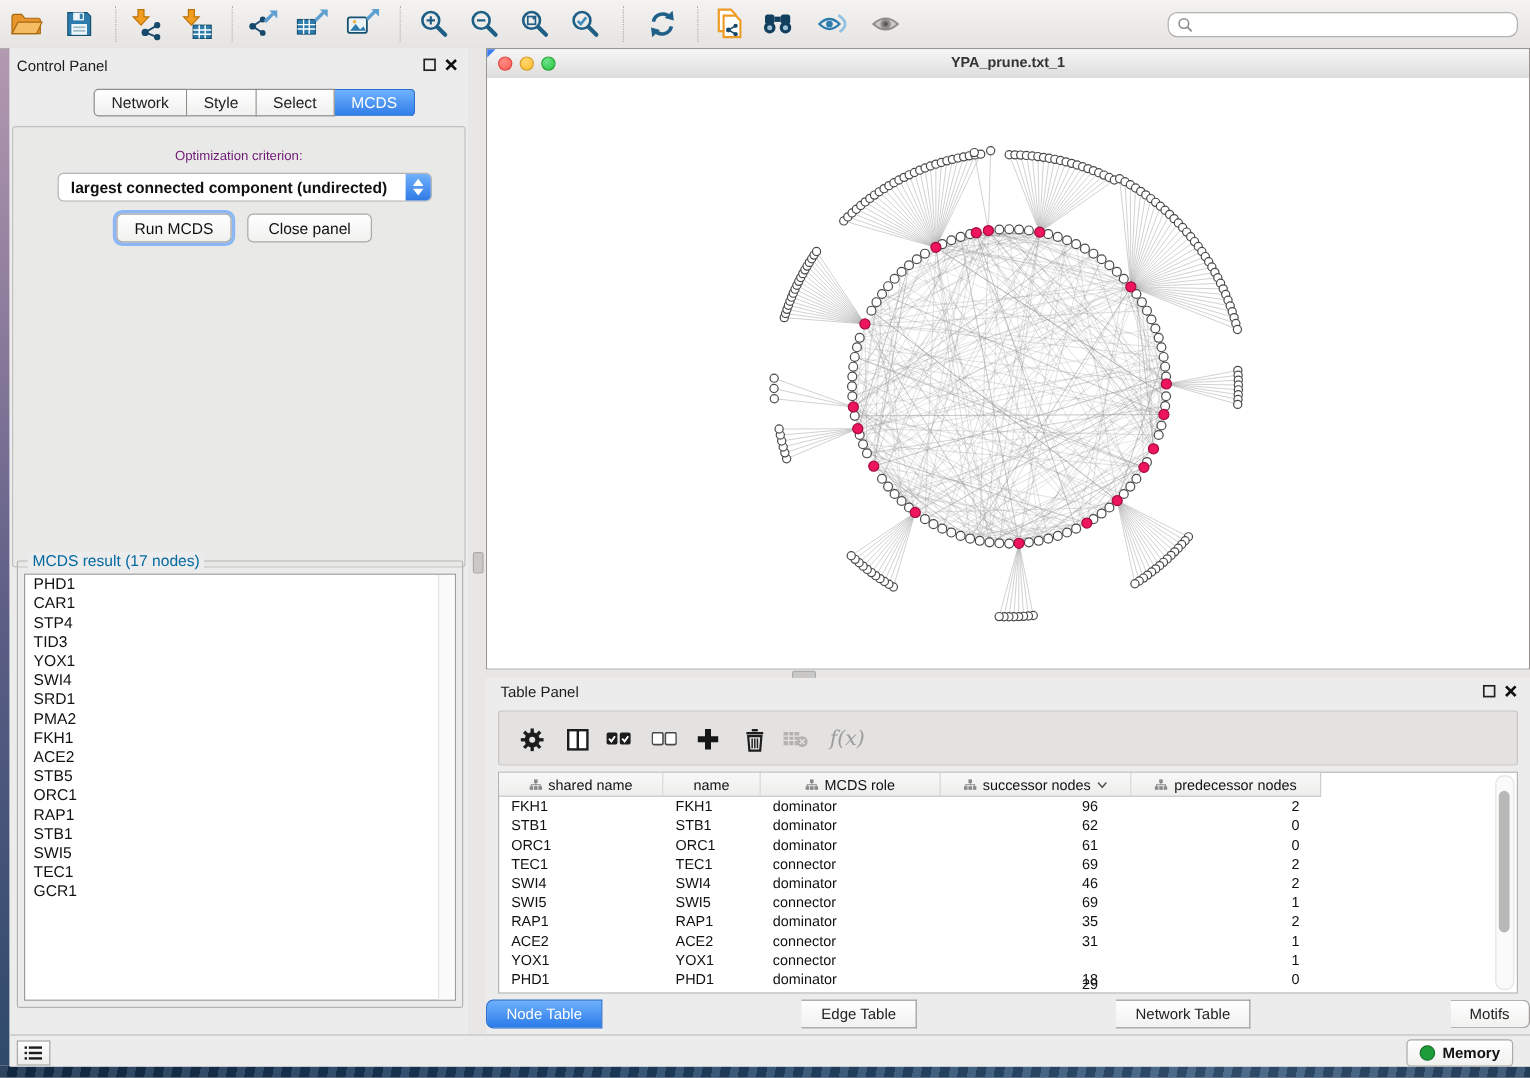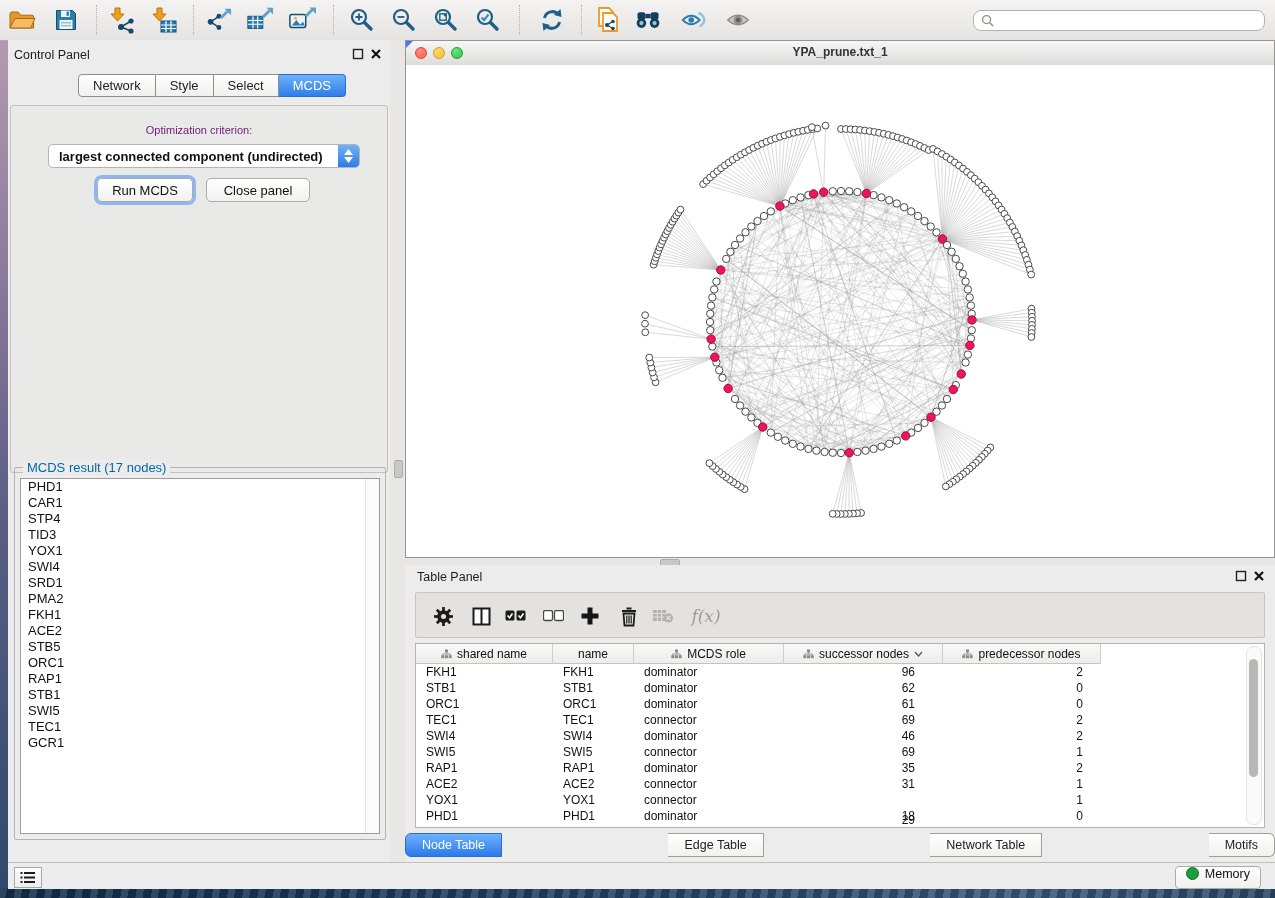--- a/index.html
+++ b/index.html
@@ -83,21 +83,21 @@
   .btab{height:22px;line-height:22px;padding:0 16px;font-size:12.5px;background:linear-gradient(#ffffff,#f1f1f0);
     border:1px solid #9f9e9c;border-left:none;color:#222;}
   .btab:first-child{border-left:1px solid #9f9e9c;border-radius:6px 0 0 6px;}
   .btab:last-child{border-radius:0 6px 6px 0;}
   .btab.sel{background:linear-gradient(#6fb1fd,#2a7ae9);color:#fff;border-color:#2a6fd0;}
   
   .statusbar{position:absolute;left:8px;top:862px;width:1267px;height:26px;background:#ececec;border-top:1px solid #c2c1c0;}
   .listbtn{position:absolute;left:6px;top:4px;width:26px;height:19px;background:linear-gradient(#fdfdfd,#ededec);
     border:1px solid #a9a8a6;display:flex;align-items:center;justify-content:center;}
   .membtn{position:absolute;right:14px;top:3px;height:21px;padding:0 10px;background:linear-gradient(#ffffff,#f0f0ef);
-    border:1px solid #ababa9;border-radius:4px;display:flex;gap:6px;font-size:12.5px;}
+    border:1px solid #ababa9;border-radius:4px;display:flex;align-items:center;gap:6px;font-size:12.5px;font-weight:bold;}
   .memdot{width:11px;height:11px;border-radius:50%;background:#1d9e3a;border:1px solid #137028;}
 </style>
 </head>
 <body>
 
 <div id="stage">
 
   <div class="desk-left"></div>
   <div class="desk-bottom"></div>
 

